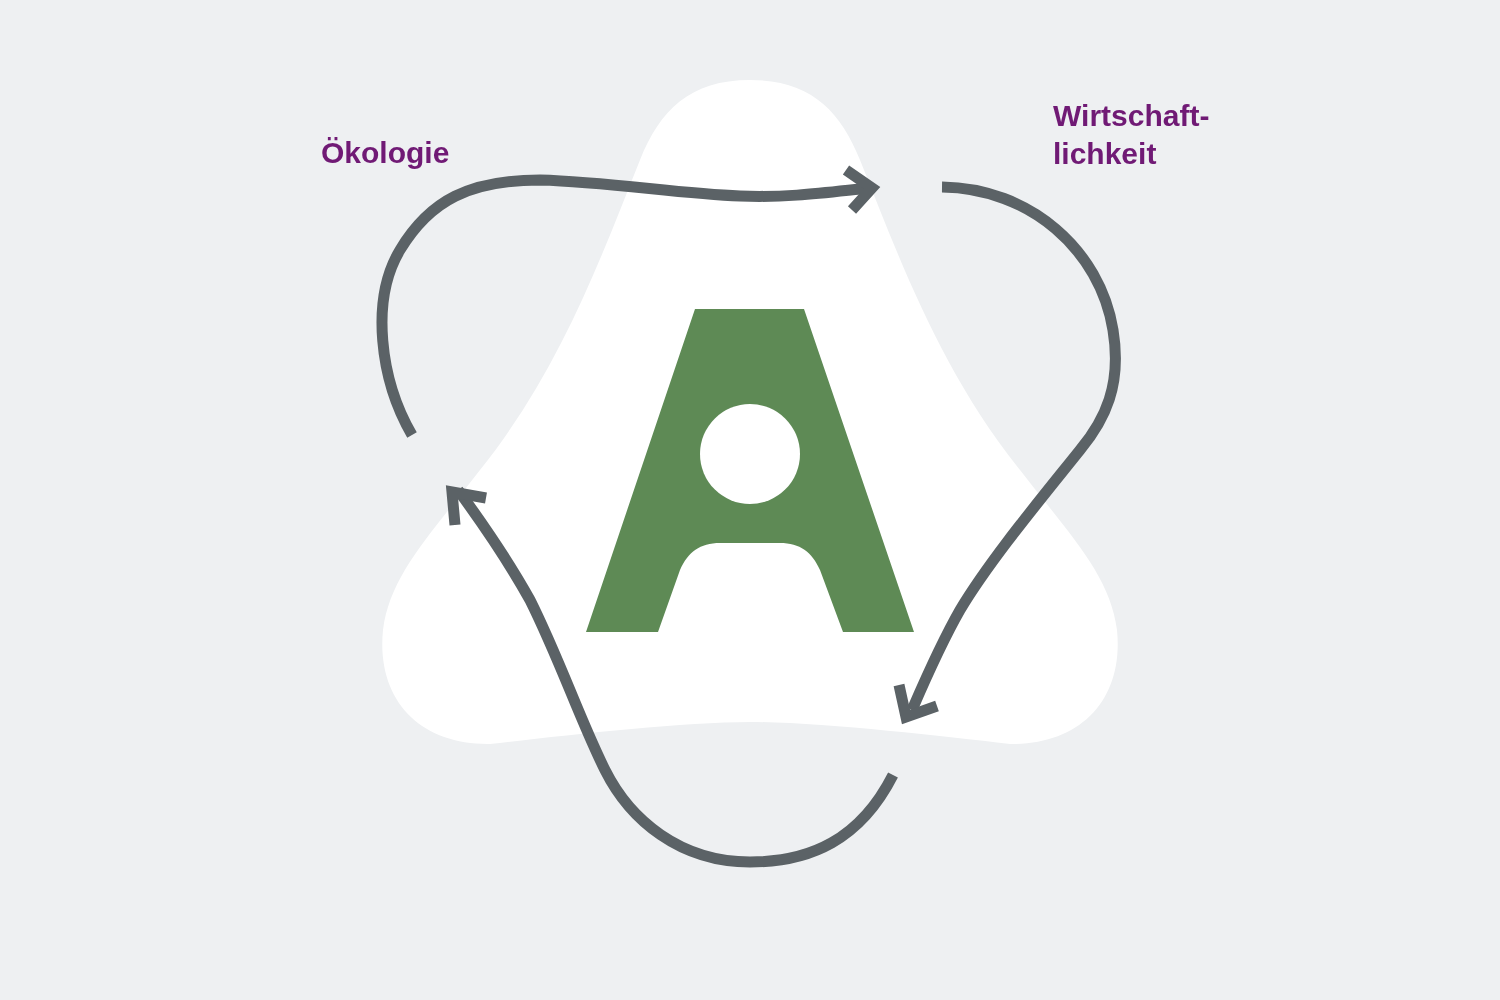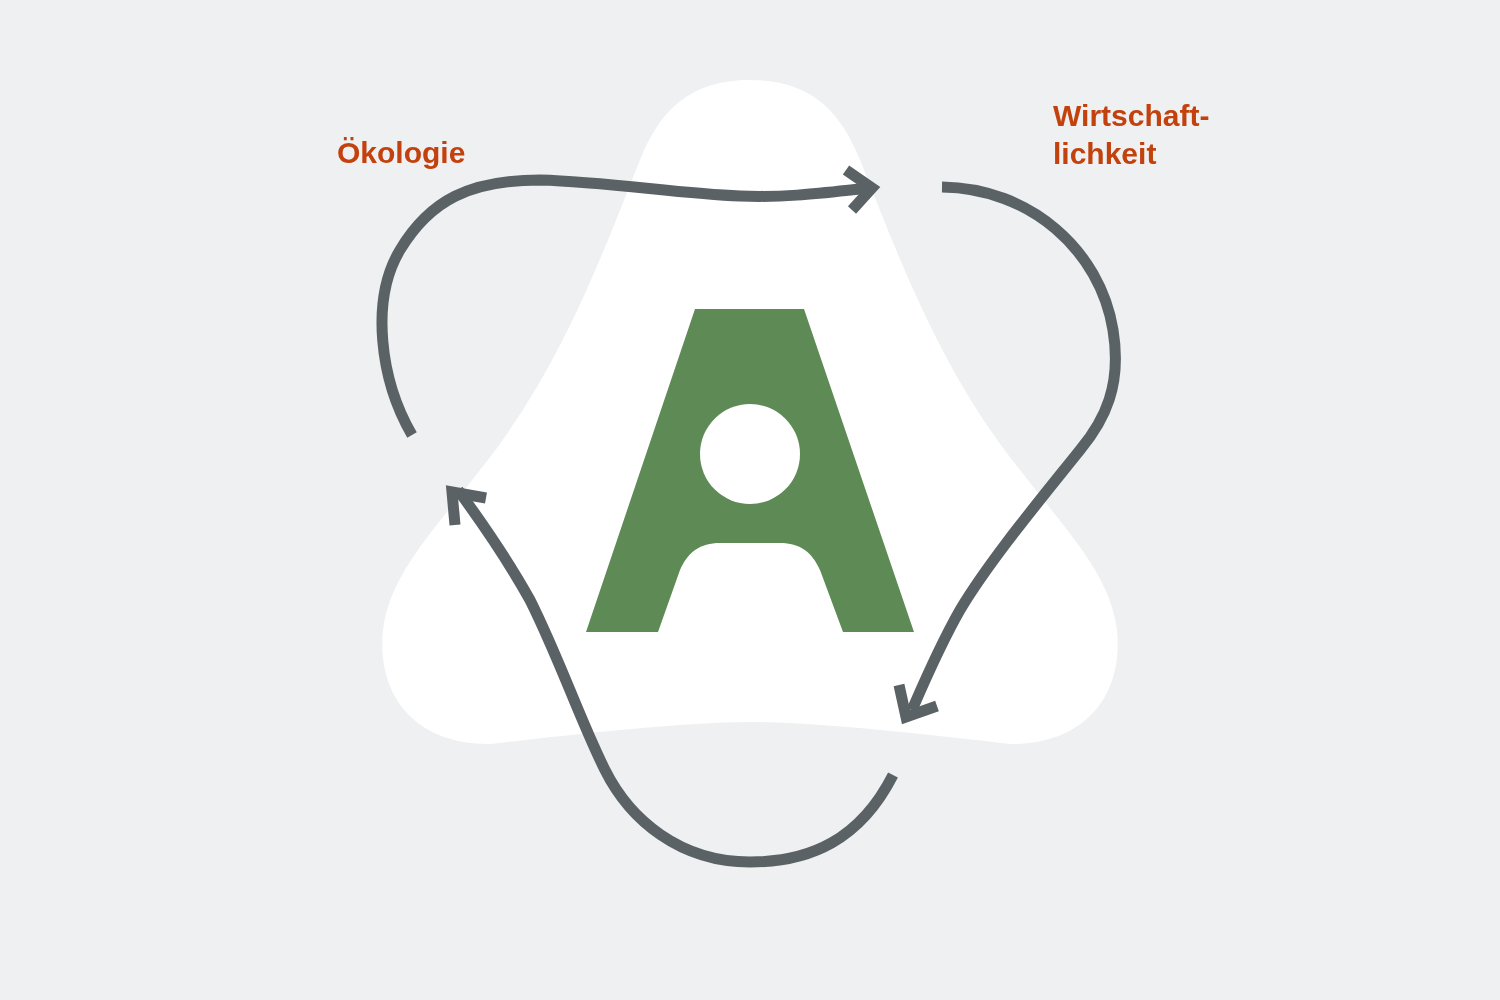--- a/index.html
+++ b/index.html
@@ -22,24 +22,24 @@
       top: 0;
       width: 1500px;
       height: 1000px;
     }
     .label {
       position: absolute;
       font-family: "Liberation Sans", sans-serif;
       font-weight: bold;
       font-size: 30px;
       line-height: 38px;
-      color: #c2410c;
+      color: #701a75;
       white-space: nowrap;
     }
-    .label-oekologie { left: 337px; top: 134px; }
+    .label-oekologie { left: 321px; top: 134px; }
     .label-wirtschaft { left: 1053px; top: 97px; }
     .label-sozial { left: 585px; top: 912px; }
   </style>
 </head>
 <body>
 
 <div class="canvas">
   <svg class="diagram" viewBox="0 0 1500 1000">
 
     <path d="M750 80

